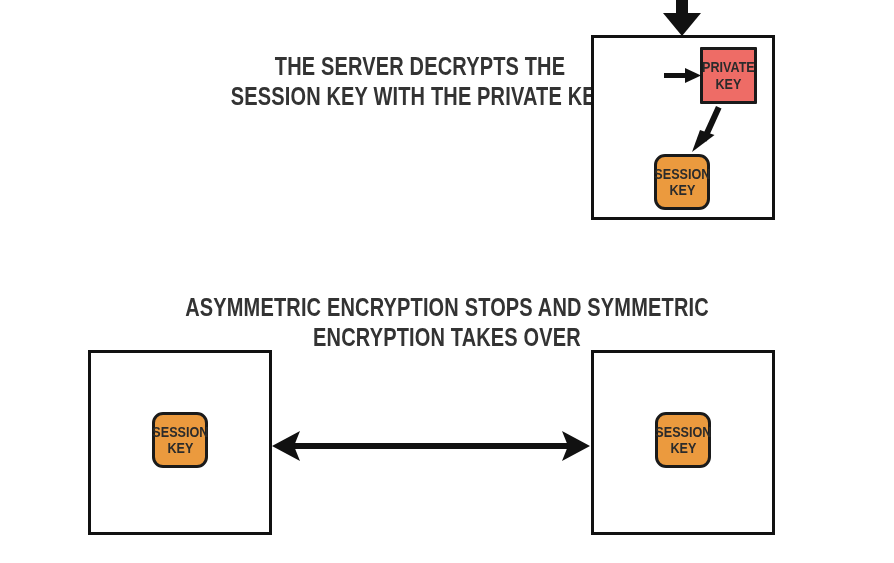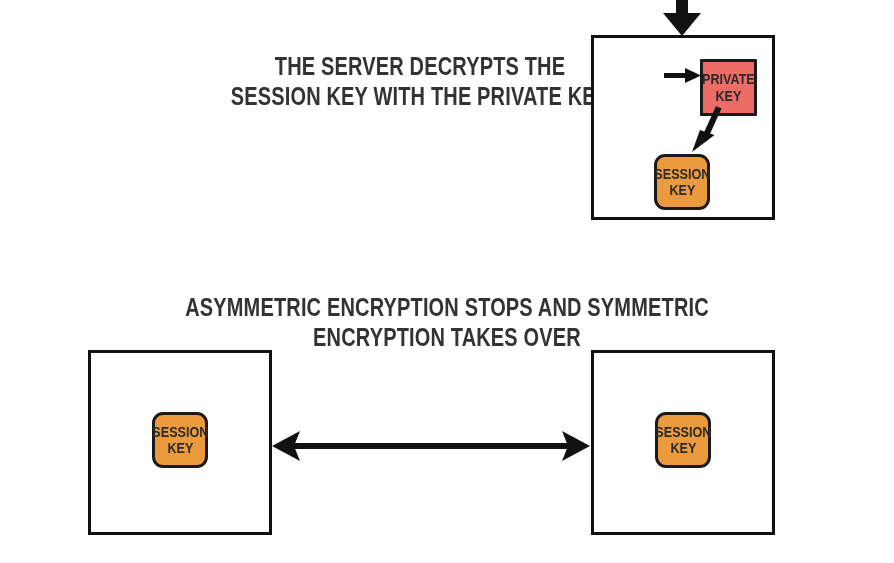--- a/index.html
+++ b/index.html
@@ -101,21 +101,20 @@
   }
 
   .tile.orange {
     background: #eb9a3e;
     border-radius: 11px;
   }
 
   .tile.red {
     background: #ee6c66;
     border-radius: 1px;
-    margin-top: 12px;
   }
 
   .tile .line {
     display: block;
     font-family: "Liberation Sans", sans-serif;
     font-weight: bold;
     font-size: 15px;
     line-height: 1.08;
     letter-spacing: 0px;
     transform: scaleX(0.84);

